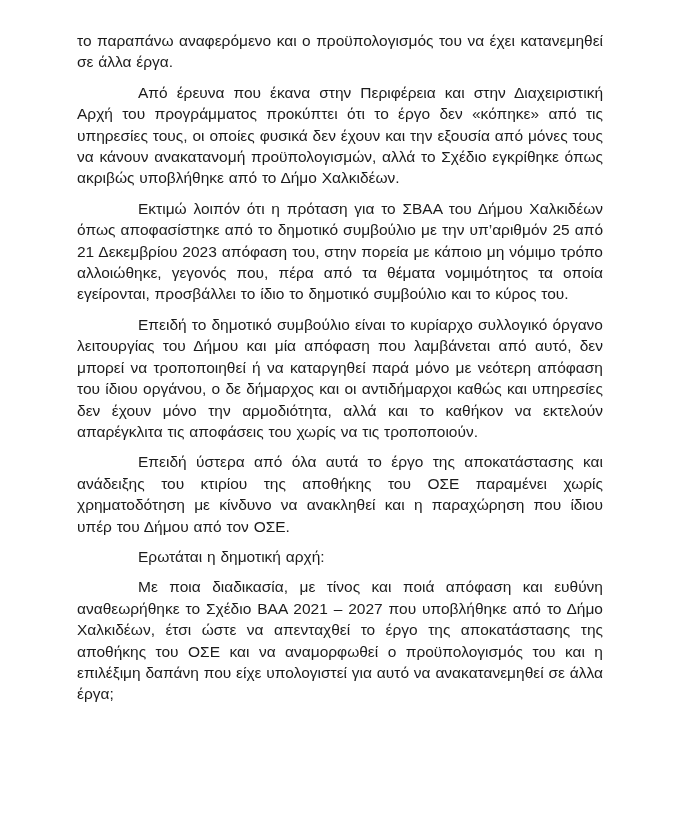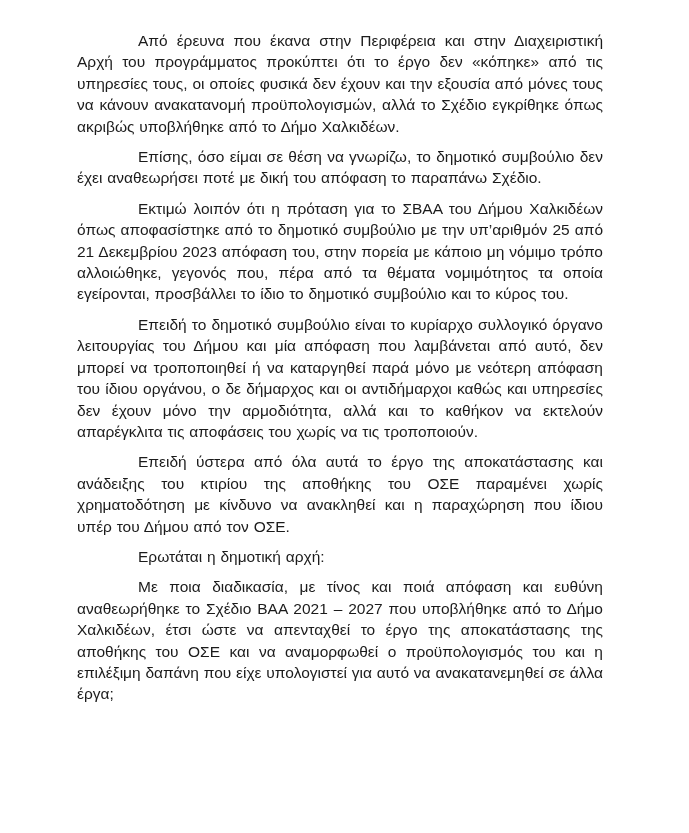--- a/index.html
+++ b/index.html
@@ -34,20 +34,20 @@
     text-indent: 0;
   }
   .para:last-child {
     margin-bottom: 16px;
   }
 </style>
 </head>
 <body>
 
 <div class="page">
+  <p class="para no-indent">το παραπάνω αναφερόμενο και ο προϋπολογισμός του να έχει κατανεμηθεί σε άλλα έργα.</p>
   <p class="para">Από έρευνα που έκανα στην Περιφέρεια και στην Διαχειριστική Αρχή του προγράμματος προκύπτει ότι το έργο δεν «κόπηκε» από τις υπηρεσίες τους, οι οποίες φυσικά δεν έχουν και την εξουσία από μόνες τους να κάνουν ανακατανομή προϋπολογισμών, αλλά το Σχέδιο εγκρίθηκε όπως ακριβώς υποβλήθηκε από το Δήμο Χαλκιδέων.</p>
-  <p class="para">Επίσης, όσο είμαι σε θέση να γνωρίζω, το δημοτικό συμβούλιο δεν έχει αναθεωρήσει ποτέ με δική του απόφαση το παραπάνω Σχέδιο.</p>
   <p class="para">Εκτιμώ λοιπόν ότι η πρόταση για το ΣΒΑΑ του Δήμου Χαλκιδέων όπως αποφασίστηκε από το δημοτικό συμβούλιο με την υπ’αριθμόν 25 από 21 Δεκεμβρίου 2023 απόφαση του, στην πορεία με κάποιο μη νόμιμο τρόπο αλλοιώθηκε, γεγονός που, πέρα από τα θέματα νομιμότητος τα οποία εγείρονται, προσβάλλει το ίδιο το δημοτικό συμβούλιο και το κύρος του.</p>
   <p class="para">Επειδή το δημοτικό συμβούλιο είναι το κυρίαρχο συλλογικό όργανο λειτουργίας του Δήμου και μία απόφαση που λαμβάνεται από αυτό, δεν μπορεί να τροποποιηθεί ή να καταργηθεί παρά μόνο με νεότερη απόφαση του ίδιου οργάνου, ο δε δήμαρχος και οι αντιδήμαρχοι καθώς και υπηρεσίες δεν έχουν μόνο την αρμοδιότητα, αλλά και το καθήκον να εκτελούν απαρέγκλιτα τις αποφάσεις του χωρίς να τις τροποποιούν.</p>
   <p class="para">Επειδή ύστερα από όλα αυτά το έργο της αποκατάστασης και ανάδειξης του κτιρίου της αποθήκης του ΟΣΕ παραμένει χωρίς χρηματοδότηση με κίνδυνο να ανακληθεί και η παραχώρηση που ίδιου υπέρ του Δήμου από τον ΟΣΕ.</p>
   <p class="para">Ερωτάται η δημοτική αρχή:</p>
   <p class="para">Με ποια διαδικασία, με τίνος και ποιά απόφαση και ευθύνη αναθεωρήθηκε το Σχέδιο ΒΑΑ 2021 – 2027 που υποβλήθηκε από το Δήμο Χαλκιδέων, έτσι ώστε να απενταχθεί το έργο της αποκατάστασης της αποθήκης του ΟΣΕ και να αναμορφωθεί ο προϋπολογισμός του και η επιλέξιμη δαπάνη που είχε υπολογιστεί για αυτό να ανακατανεμηθεί σε άλλα έργα;</p>
 </div>
 
 </body></html>

